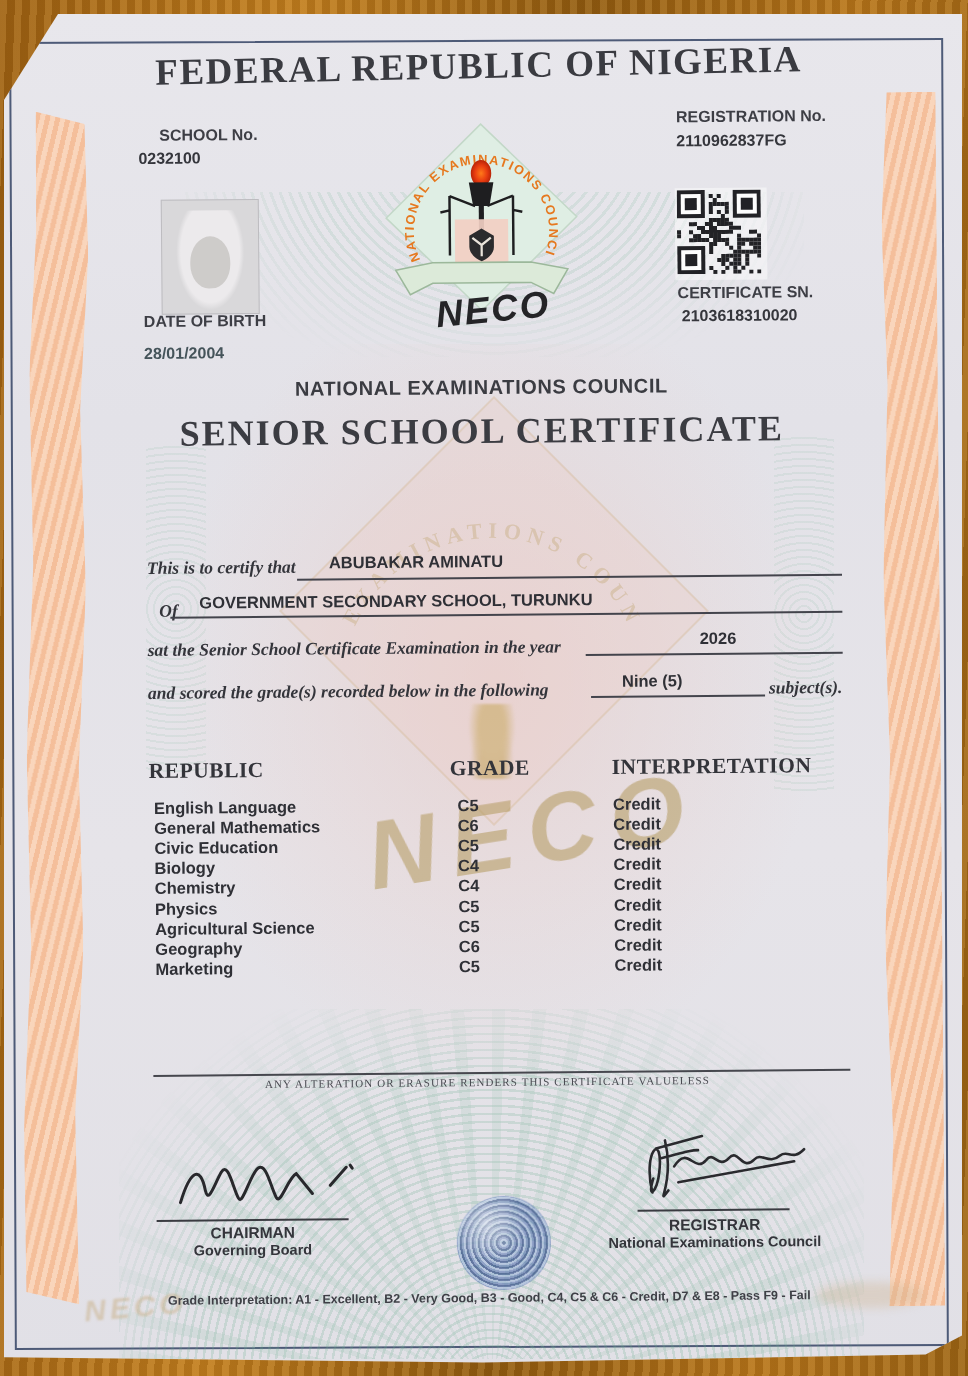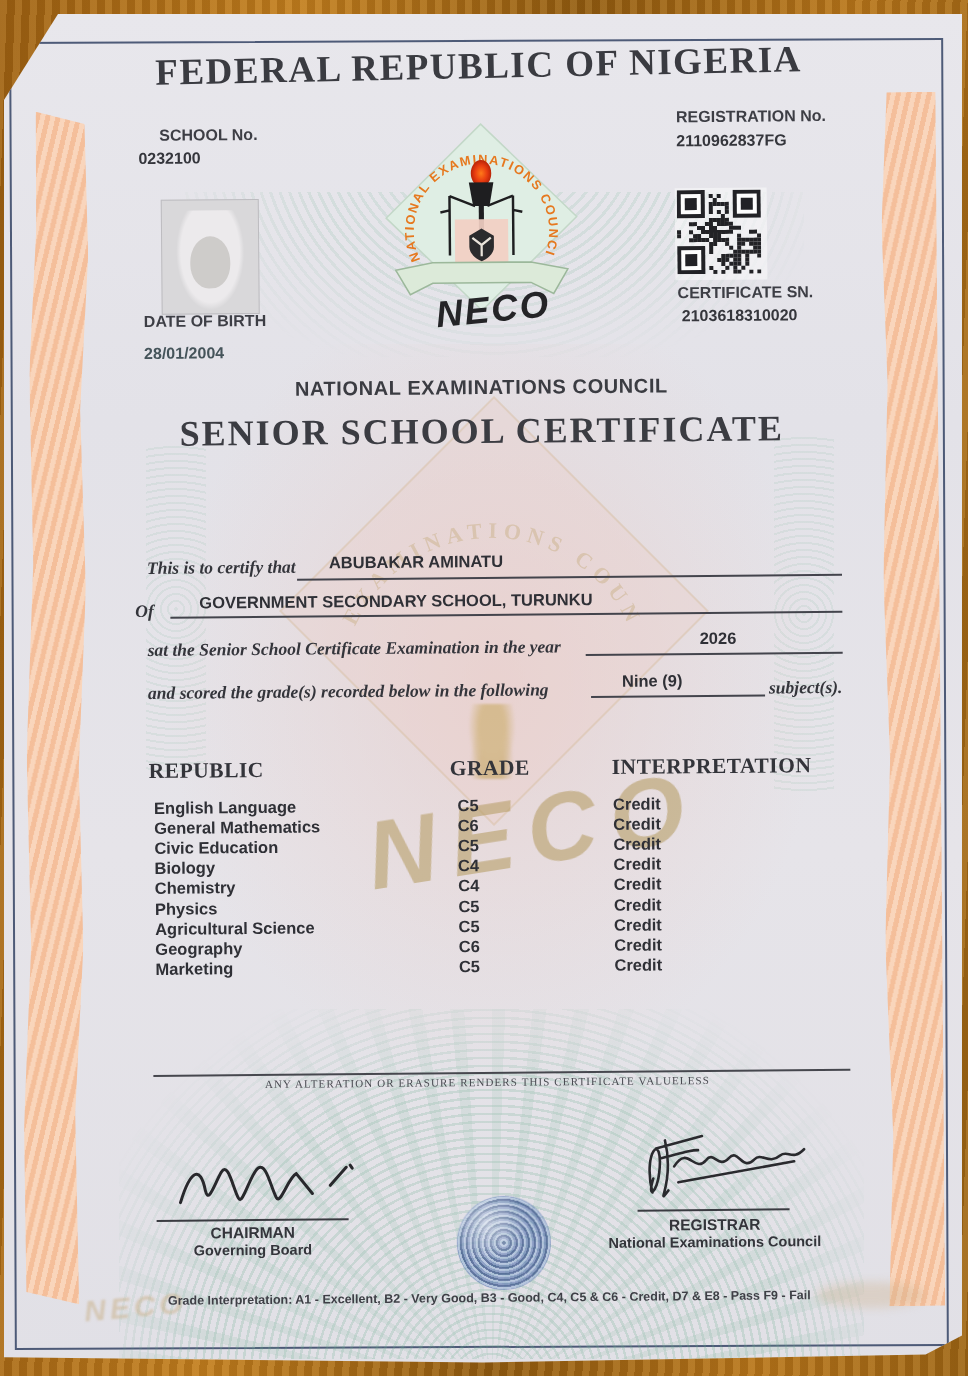--- a/index.html
+++ b/index.html
@@ -331,30 +331,30 @@
     <div class="lab" style="left:681px;top:286px;">CERTIFICATE SN.</div>
     <div class="val" style="left:685px;top:309px;">2103618310020</div>
 
     <div class="heading-council">NATIONAL EXAMINATIONS COUNCIL</div>
     <div class="heading-cert">SENIOR SCHOOL CERTIFICATE</div>
 
     <div class="cert-lab" style="left:148px;top:555px;">This is to certify that</div>
     <div class="fill-val" style="left:330px;top:552px;">ABUBAKAR AMINATU</div>
     <div class="fill-line" style="left:298px;top:577px;width:545px;"></div>
 
-    <div class="cert-lab" style="left:136px;top:598px;">Of</div>
+    <div class="cert-lab" style="left:160px;top:598px;">Of</div>
     <div class="fill-val" style="left:200px;top:591px;">GOVERNMENT SECONDARY SCHOOL, TURUNKU</div>
     <div class="fill-line" style="left:171px;top:614px;width:672px;"></div>
 
     <div class="cert-lab" style="left:148px;top:637px;">sat the Senior School Certificate Examination in the year</div>
     <div class="fill-val" style="left:700px;top:631px;">2026</div>
     <div class="fill-line" style="left:586px;top:655px;width:257px;"></div>
 
     <div class="cert-lab" style="left:148px;top:680px;">and scored the grade(s) recorded below in the following</div>
-    <div class="fill-val" style="left:622px;top:673px;">Nine (9)</div>
+    <div class="fill-val" style="left:622px;top:673px;">Nine (5)</div>
     <div class="fill-line" style="left:591px;top:697px;width:174px;"></div>
     <div class="cert-lab" style="left:769px;top:680px;">subject(s).</div>
 
     <div class="tbl-head" style="left:148px;top:756px;">REPUBLIC</div>
     <div class="tbl-head" style="left:449px;top:756px;">GRADE</div>
     <div class="tbl-head" style="left:611px;top:756px;">INTERPRETATION</div>
 
     <div class="rows">
       <div class="row">
           <div class="c-sub">English Language</div>

